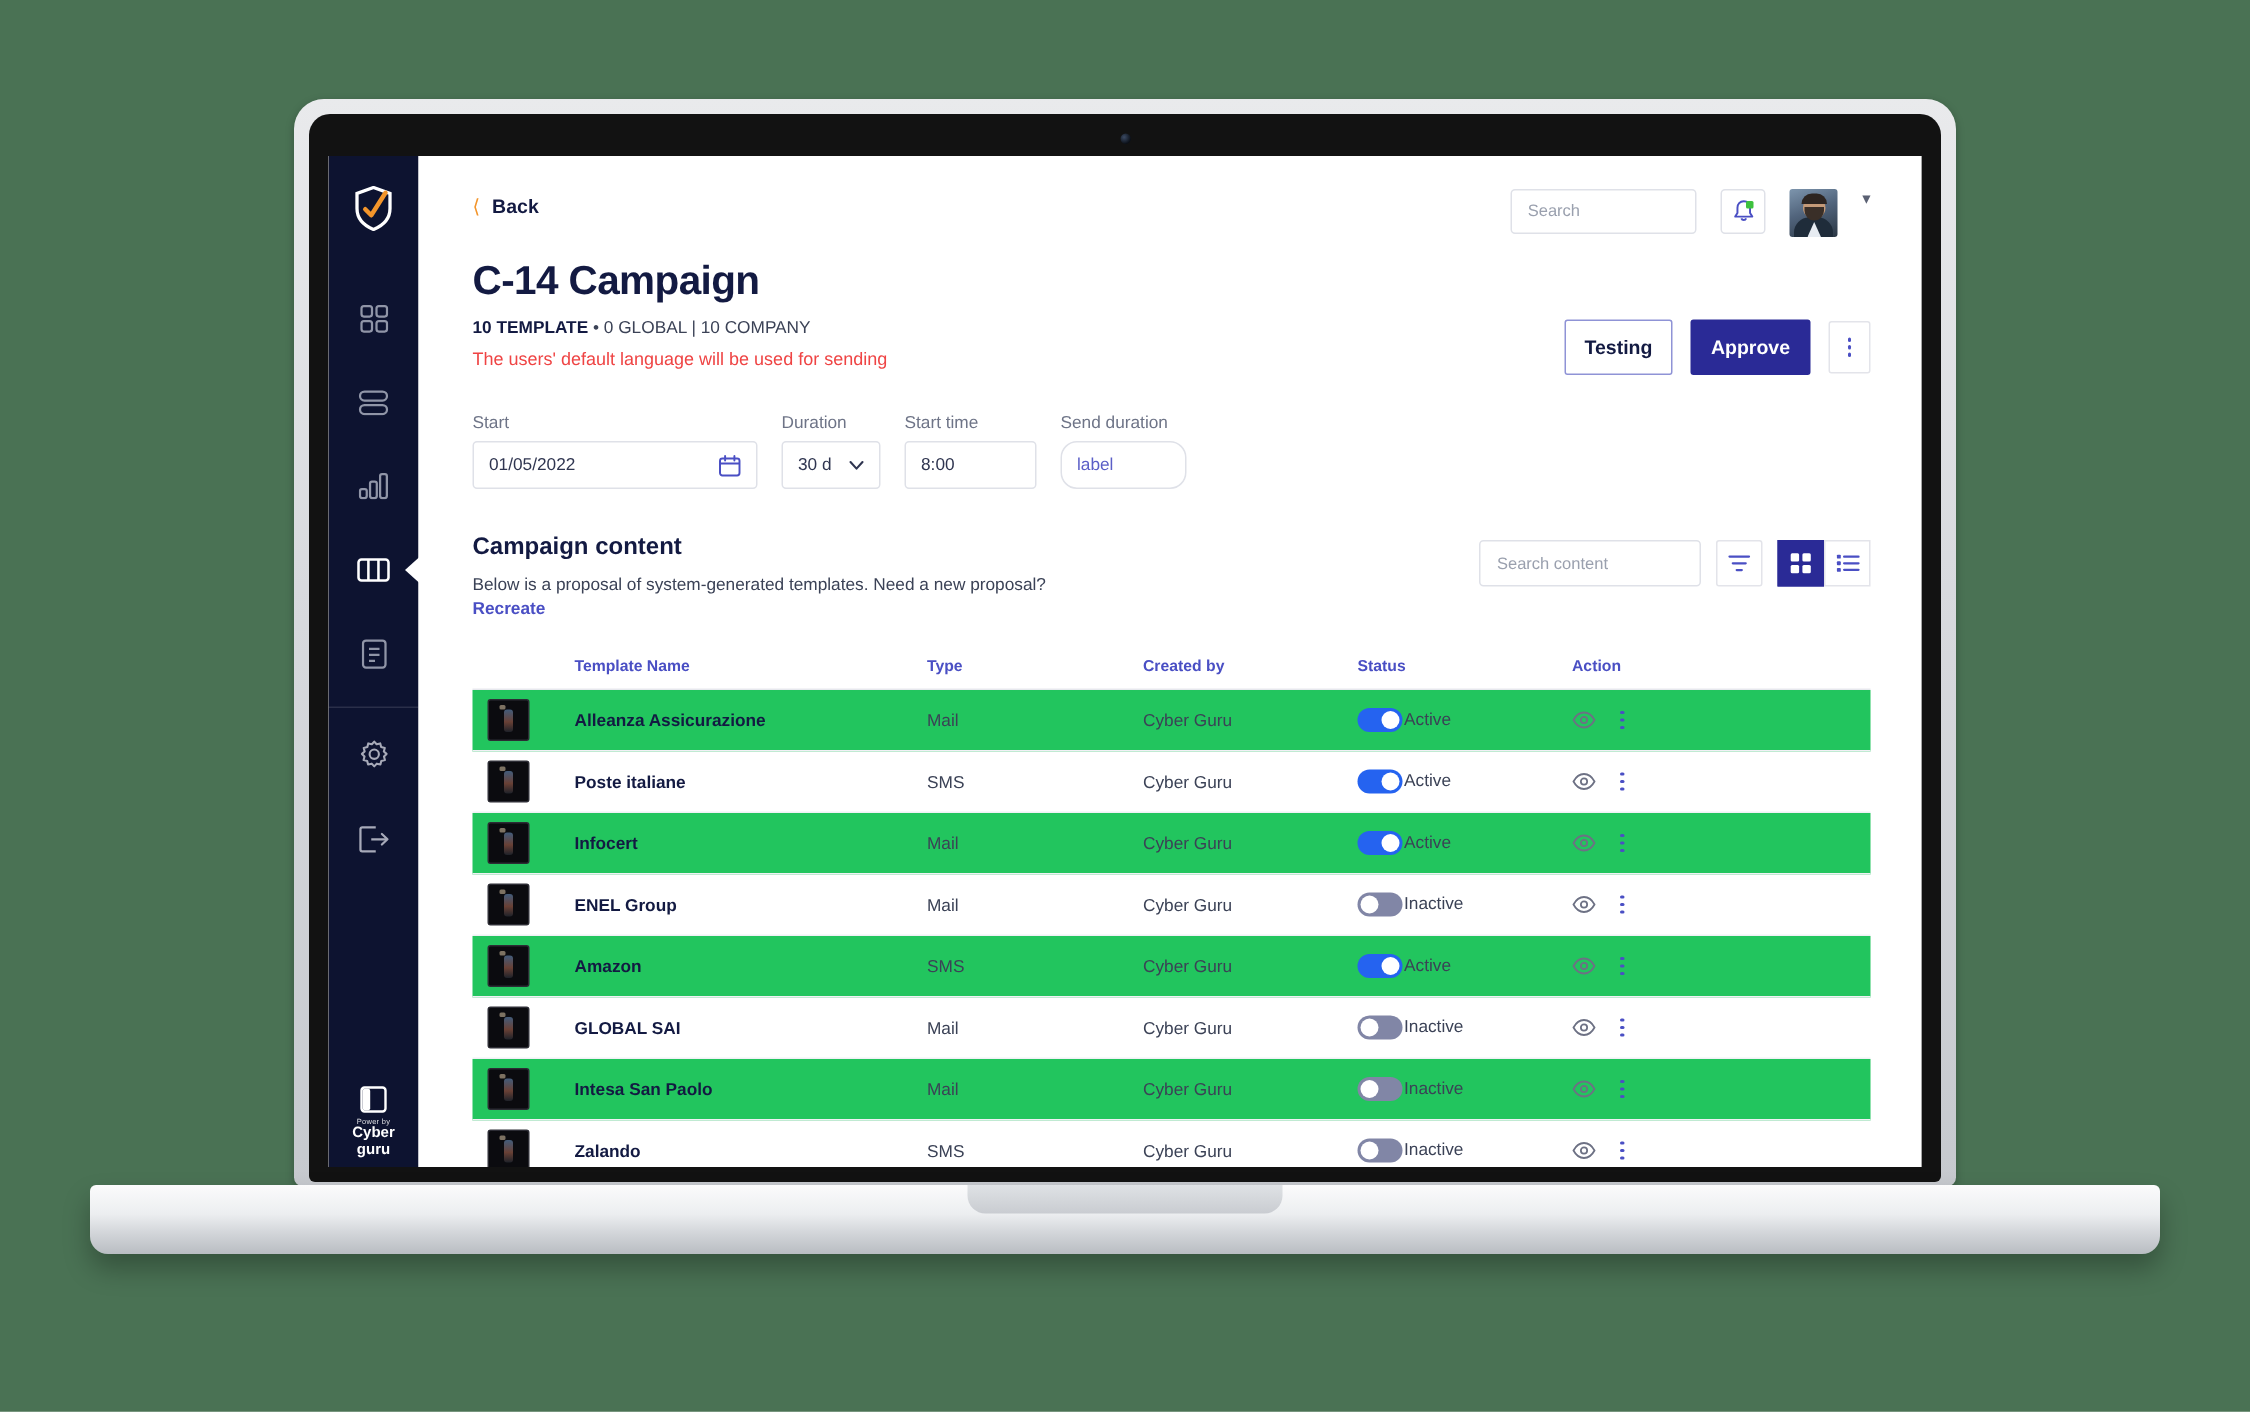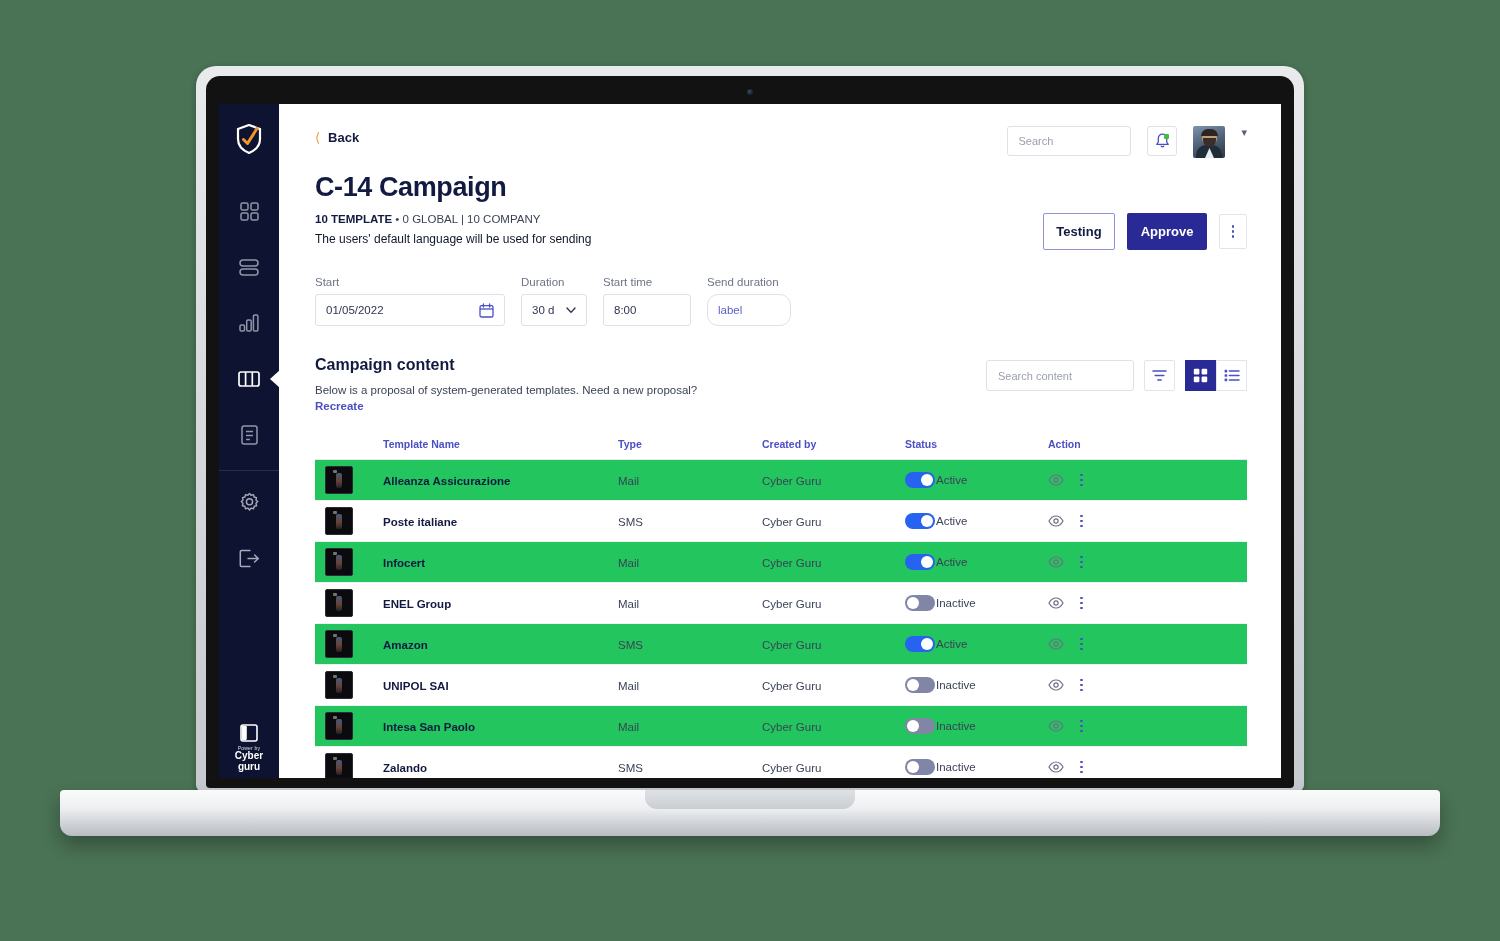--- a/index.html
+++ b/index.html
@@ -161,21 +161,21 @@
   }
   .caret { color: #5b6173; font-size: 11px; cursor: pointer; }
 
   .page-title {
     font-size: 27px; font-weight: 700; color: #131a42;
     letter-spacing: -.4px; margin: 14px 0 10px;
   }
   .meta-row { display: flex; align-items: flex-start; justify-content: space-between; }
   .meta-line1 { font-size: 11.5px; color: #3b4256; margin-bottom: 7px; }
   .meta-line1 b { font-weight: 700; color: #131a42; }
-  .meta-line2 { font-size: 12px; color: #0f172a; }
+  .meta-line2 { font-size: 12px; color: #ef4444; }
 
   .actions { display: flex; align-items: center; gap: 12px; }
   .btn {
     height: 37px; border-radius: 2px; font-size: 13px; font-weight: 700;
     display: inline-flex; align-items: center; justify-content: center;
     cursor: pointer; font-family: inherit;
   }
   .btn-outline { width: 72px; border: 1.5px solid #8f93d6; background:#fff; color: #131a42; }
   .btn-primary { width: 80px; border: 0; background: #2a2a96; color: #fff; }
   .btn-kebab { width: 28px; height: 35px; border: 1px solid #e3e4ea; background:#fff; }
@@ -679,21 +679,21 @@
                       <span class="kebab-dot"></span>
                       <span class="kebab-dot"></span>
                     </span>
                   </div>
                 </div>
               </div>
               <div class="row">
                 <div class="c-thumb">
                   <div class="thumb"></div>
                 </div>
-                <div class="c-name"><span class="cell-name">UNIPOL SAI</span></div>
+                <div class="c-name"><span class="cell-name">GLOBAL SAI</span></div>
                 <div class="c-type"><span class="cell-txt">Mail</span></div>
                 <div class="c-by"><span class="cell-txt">Cyber Guru</span></div>
                 <div class="c-status">
                   <div class="status-wrap">
                     <div class="switch off">
                       <div class="knob"></div>
                     </div>
                     <span class="status-label">Inactive</span>
                   </div>
                 </div>

